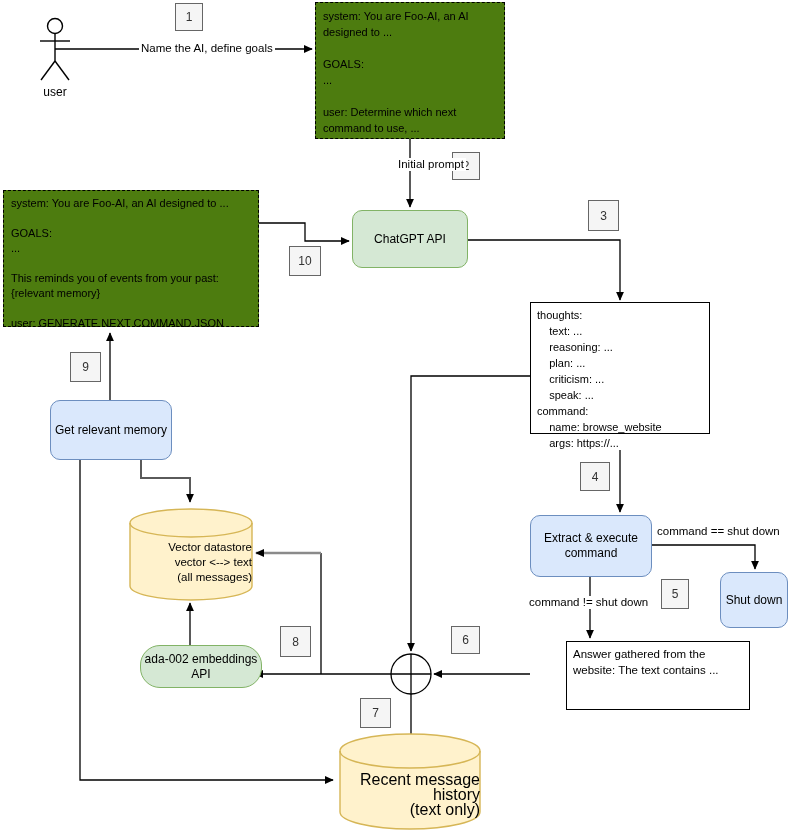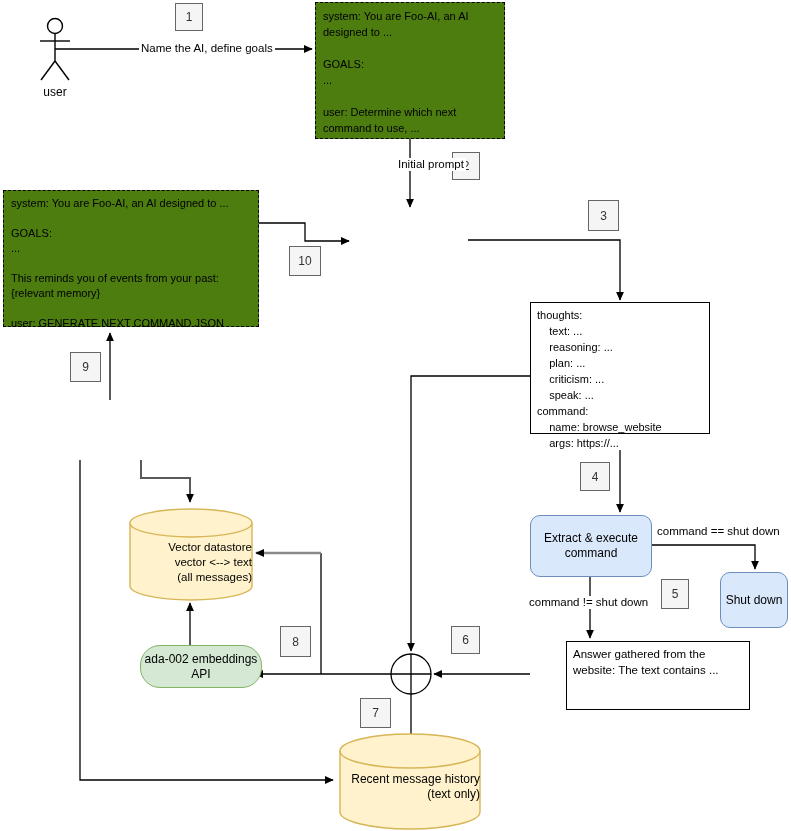--- a/index.html
+++ b/index.html
@@ -147,36 +147,42 @@
     reasoning: ...
     plan: ...
     criticism: ...
     speak: ...
 command:
     name: browse_website
     args: https://...</div>
   <div class="abs box-plain pre" style="left:530px;top:641px;width:184px;height:69px;margin-left:36px;">Answer gathered from the
 website: The text contains ...</div>
 
+  <div class="abs node box-green" style="left:352px;top:210px;width:116px;height:58px;">
+    <span class="pre">ChatGPT API</span>
+  </div>
   <div class="abs node box-blue" style="left:530px;top:515px;width:122px;height:62px;">
     <span class="pre">Extract &amp; execute
 command</span>
   </div>
   <div class="abs node box-blue" style="left:720px;top:572px;width:68px;height:56px;">
     <span class="pre">Shut down</span>
+  </div>
+  <div class="abs node box-blue" style="left:50px;top:400px;width:122px;height:60px;">
+    <span class="pre">Get relevant memory</span>
   </div>
   <div class="abs node box-green" style="left:140px;top:645px;width:122px;height:43px;border-radius:20px;">
     <span class="pre">ada-002 embeddings
 API</span>
   </div>
 
   <div class="abs cyl-label pre" style="left:130px;top:540px;width:122px;">Vector datastore
 vector &lt;--&gt; text
 (all messages)</div>
-  <div class="abs cyl-label pre" style="left:340px;top:772px;width:140px;font-size:12px;">Recent message history
+  <div class="abs cyl-label pre" style="left:340px;top:772px;width:140px;font-size:16px;">Recent message history
 (text only)</div>
 
   <div class="abs edge-label" style="left:139px;top:42px;">Name the AI, define goals</div>
   <div class="abs edge-label" style="left:374px;top:158px;margin-left:22px;">Initial prompt</div>
   <div class="abs edge-label" style="left:655px;top:525px;">command == shut down</div>
   <div class="abs edge-label" style="left:527px;top:596px;">command != shut down</div>
 
 </div>
 
 </body></html>

